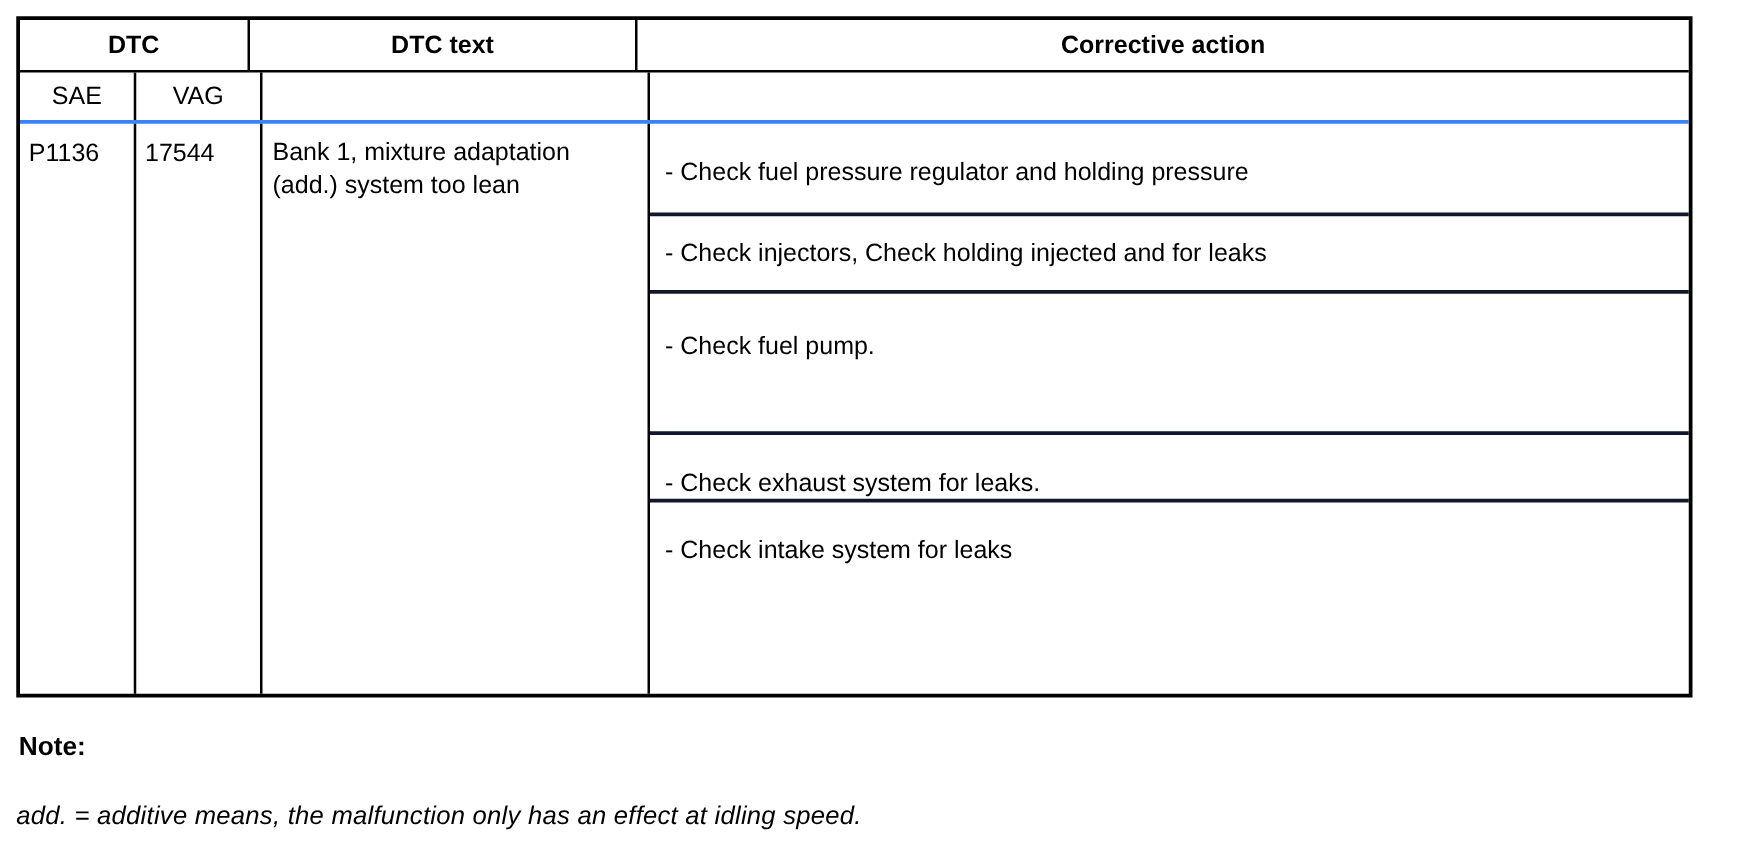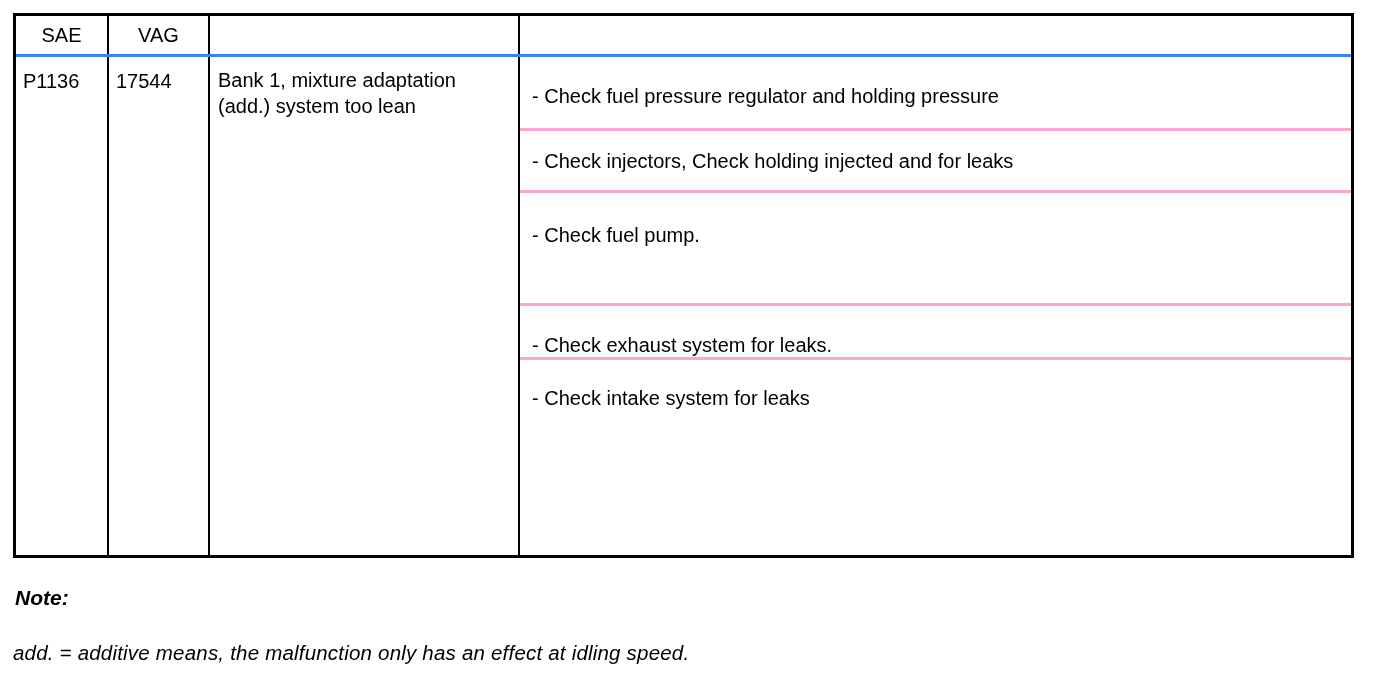--- a/index.html
+++ b/index.html
@@ -42,50 +42,55 @@
   .scell {
     display: flex; align-items: center; justify-content: center;
     font-weight: normal;
   }
 
   .code-cell { padding: 11px 6px 0 7px; line-height: 26px; }
   .text-cell { padding: 10px 8px 0 8px;  line-height: 26px; }
 
   .actions { display: flex; flex-direction: column; }
   .action {
-    border-bottom: 3px solid #f9a8d4;
+    border-bottom: 3px solid #0f172a;
     padding-left: 12px; padding-right: 10px;
     line-height: 24px;
     flex-shrink: 0;
   }
   .action:last-child { border-bottom: none; flex: 1; }
   .a1 { height: 74px;  padding-top: 27px; }
   .a2 { height: 62px;  padding-top: 18px; }
   .a3 { height: 113px; padding-top: 30px; }
   .a4 { height: 63px;  padding-top: 26px; }
   .a5 { padding-top: 27px; }
 
   
   .note-label {
     position: absolute; left: 15px; top: 586px;
-    font-size: 21px; font-weight: bold; font-style: italic;
+    font-size: 21px; font-weight: bold; 
   }
   .note-text {
     position: absolute; left: 13px; top: 641px;
     font-size: 20.5px; font-style: italic;
     letter-spacing: 0.2px;
   }
 </style>
 </head>
 <body>
 
 <div class="page">
 
   <div class="dtc-table">
 
+    <div class="hrow1">
+      <div class="cell hcell w-dtc-span">DTC</div>
+      <div class="cell hcell w-text">DTC text</div>
+      <div class="cell hcell w-corr">Corrective action</div>
+    </div>
 
     <div class="hrow2">
       <div class="cell scell w-sae">SAE</div>
       <div class="cell scell w-vag">VAG</div>
       <div class="cell w-text"></div>
       <div class="cell w-corr"></div>
     </div>
 
     <div class="drow">
       <div class="cell code-cell w-sae">P1136</div>

